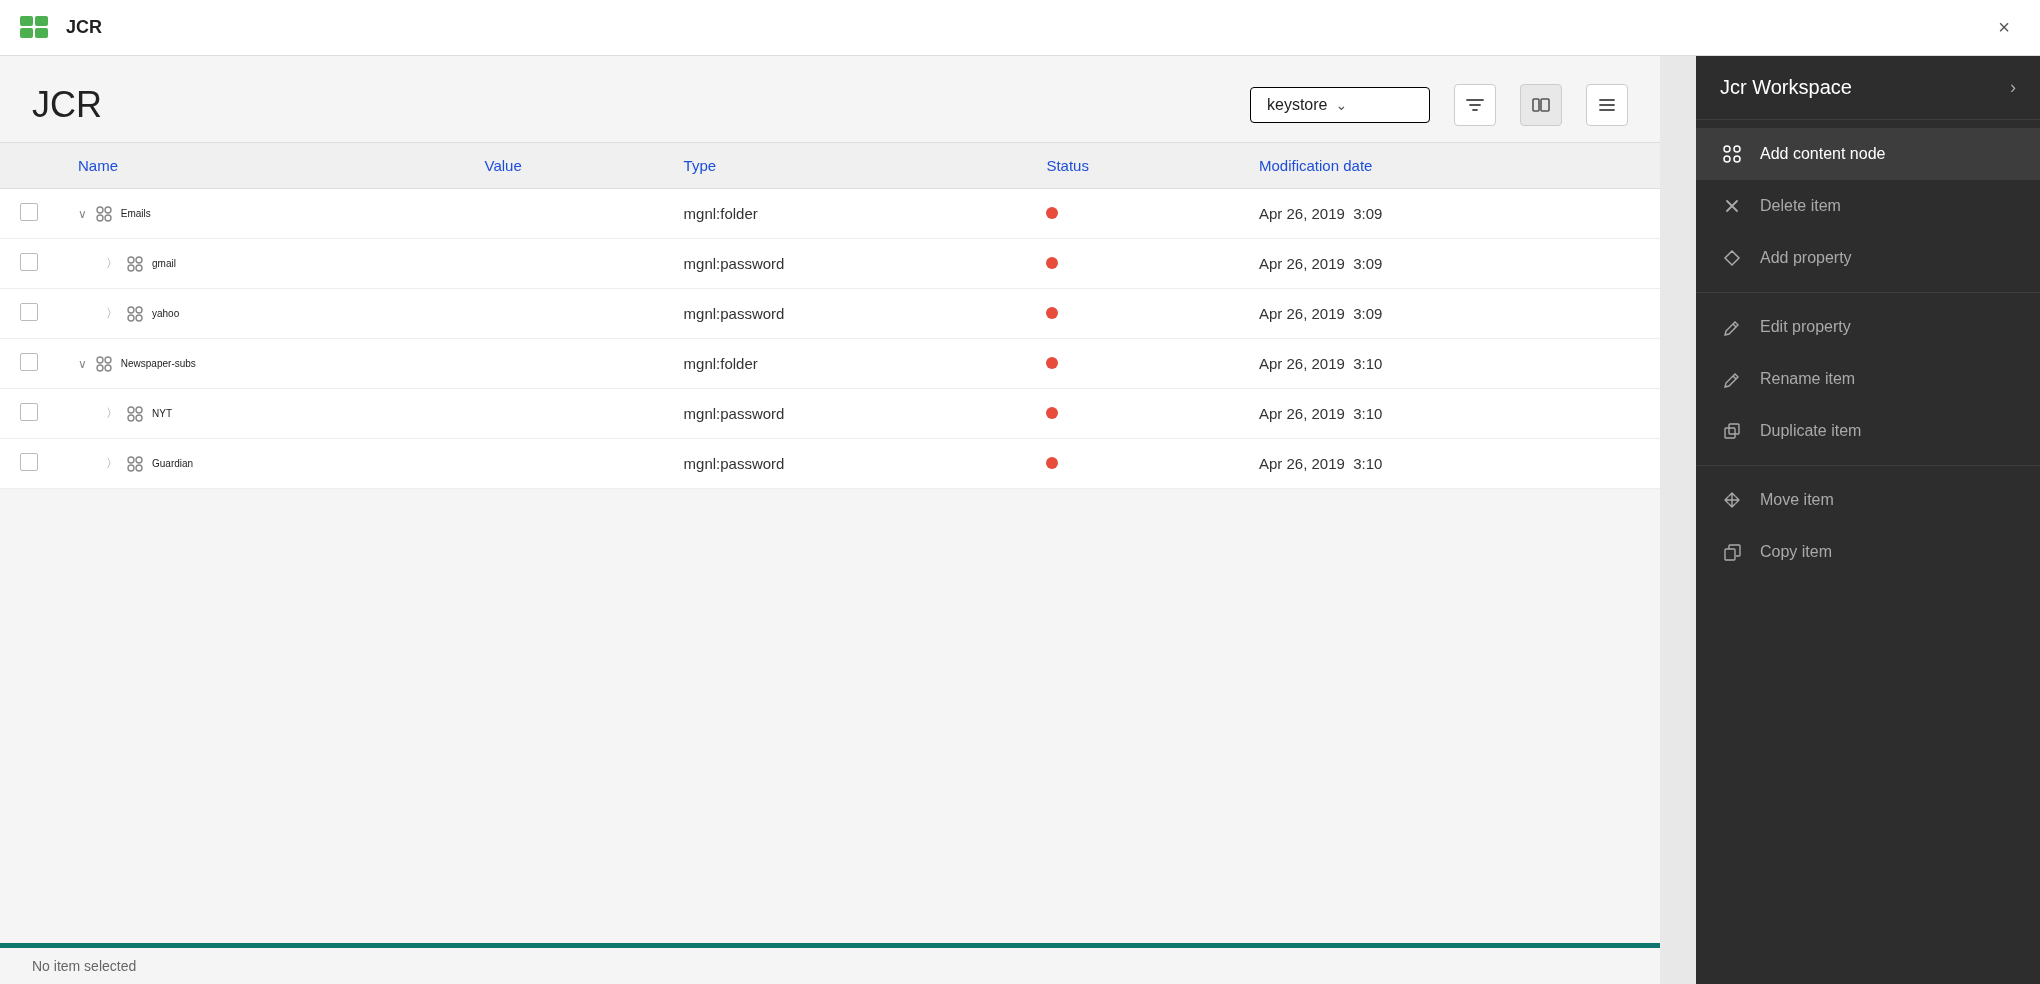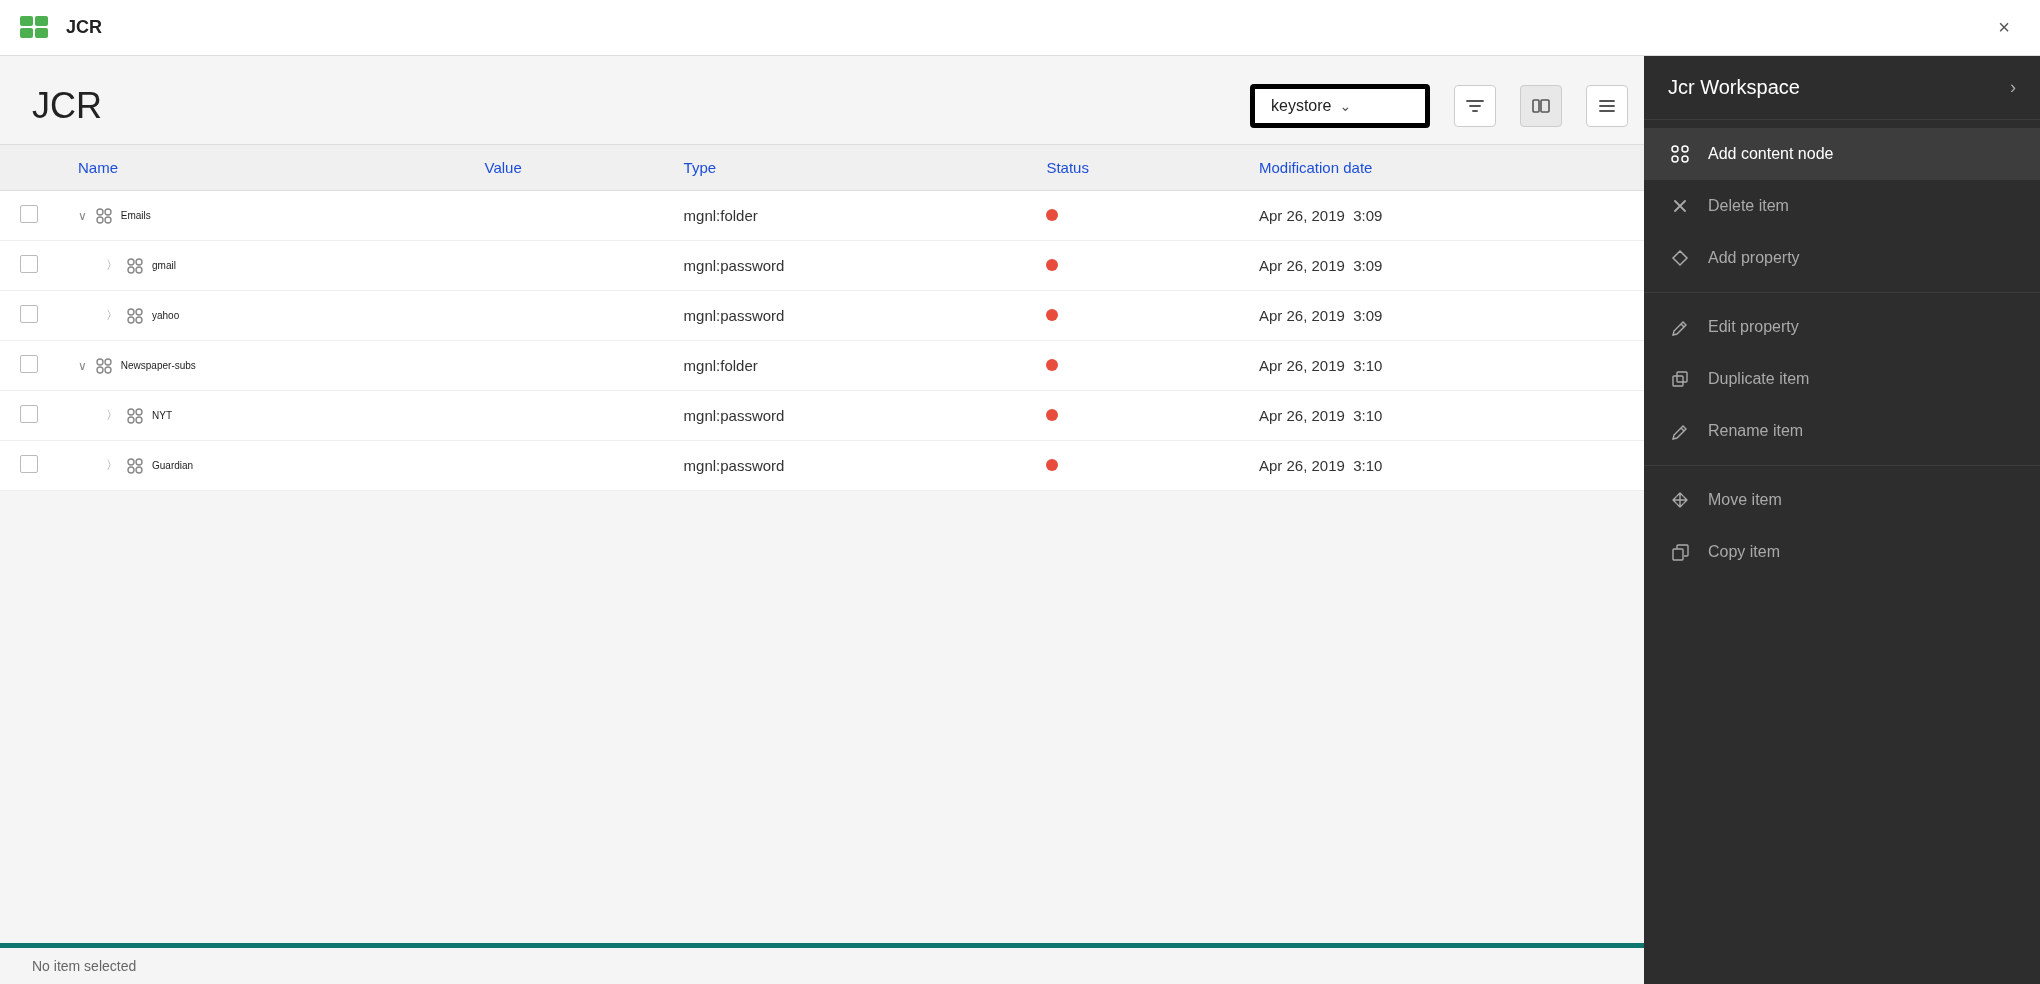--- a/index.html
+++ b/index.html
@@ -32,21 +32,21 @@
     
     .jcr-header {
       padding: 28px 32px 16px 32px;
       display: flex; align-items: center; gap: 24px;
       border-bottom: 1px solid #ddd; background: #f5f5f5;
     }
     .jcr-title { font-size: 36px; font-weight: 300; color: #222; }
     .header-spacer { flex: 1; }
     .workspace-select {
       display: flex; align-items: center; gap: 8px;
-      border: 5px solid #000000; border-radius: 4px;
+      border: 1px solid #000000; border-radius: 4px;
       padding: 8px 16px; background: #fff; cursor: pointer;
       font-size: 16px; color: #222; min-width: 180px;
     }
     .workspace-select .chevron { font-size: 14px; color: #555; }
     .toolbar-btn {
       width: 42px; height: 42px; border: 1px solid #ccc; border-radius: 4px;
       background: #fff; cursor: pointer; display: flex; align-items: center;
       justify-content: center; font-size: 18px; color: #555;
     }
     .toolbar-btn.active { background: #e8e8e8; }
@@ -68,21 +68,21 @@
     .name-cell { display: flex; align-items: center; gap: 8px; }
 
     
     .status-bar {
       padding: 10px 32px; background: #f5f5f5; border-top: 5px solid #0f766e;
       font-size: 14px; color: #666;
     }
 
     
     .right-panel {
-      position: absolute; top: 56px; right: 0; width: 396px; bottom: 0;
+      position: absolute; top: 56px; right: 0; width: 344px; bottom: 0;
       background: #2d2d2d; display: flex; flex-direction: column;
     }
     .panel-header {
       display: flex; align-items: center; justify-content: space-between;
       padding: 20px 24px; border-bottom: 1px solid #3d3d3d;
     }
     .panel-title { font-size: 20px; font-weight: 500; color: #fff; }
     .panel-chevron { font-size: 18px; color: #aaa; cursor: pointer; }
 
     .menu-items { flex: 1; overflow-y: auto; padding: 8px 0; }
@@ -345,35 +345,35 @@
           <svg width="20" height="20" viewBox="0 0 20 20" fill="none">
             <path d="M4 14 L13 5 L16 8 L7 17 L3 18 Z" stroke="currentColor" stroke-width="1.4" fill="none"></path>
             <path d="M11 7 L14 10" stroke="currentColor" stroke-width="1.4"></path>
           </svg>
         </span>
       <span class="menu-item-label">Edit property</span>
     </div>
       <div class="menu-item">
       <span class="menu-item-icon">
           <svg width="20" height="20" viewBox="0 0 20 20" fill="none">
+            <path d="M4 14 L13 5 L16 8 L7 17 L3 18 Z" stroke="currentColor" stroke-width="1.4" fill="none"></path>
+            <path d="M11 7 L14 10" stroke="currentColor" stroke-width="1.4"></path>
+          </svg>
+        </span>
+      <span class="menu-item-label">Rename item</span>
+    </div>
+      <div class="menu-item">
+      <span class="menu-item-icon">
+          <svg width="20" height="20" viewBox="0 0 20 20" fill="none">
             <rect x="3" y="7" width="10" height="10" rx="1" stroke="currentColor" stroke-width="1.4" fill="none"></rect>
             <rect x="7" y="3" width="10" height="10" rx="1" stroke="currentColor" stroke-width="1.4" fill="none" stroke-dasharray="2,0"></rect>
           </svg>
         </span>
       <span class="menu-item-label">Duplicate item</span>
     </div>
-      <div class="menu-item">
-      <span class="menu-item-icon">
-          <svg width="20" height="20" viewBox="0 0 20 20" fill="none">
-            <path d="M4 14 L13 5 L16 8 L7 17 L3 18 Z" stroke="currentColor" stroke-width="1.4" fill="none"></path>
-            <path d="M11 7 L14 10" stroke="currentColor" stroke-width="1.4"></path>
-          </svg>
-        </span>
-      <span class="menu-item-label">Rename item</span>
-    </div>
       <div class="menu-divider"></div>
       <div class="menu-item">
       <span class="menu-item-icon">
           <svg width="20" height="20" viewBox="0 0 20 20" fill="none">
             <path d="M10 3 L10 17 M3 10 L17 10 M10 3 L7 6 M10 3 L13 6 M10 17 L7 14 M10 17 L13 14 M3 10 L6 7 M3 10 L6 13 M17 10 L14 7 M17 10 L14 13" stroke="currentColor" stroke-width="1.4" stroke-linecap="round"></path>
           </svg>
         </span>
       <span class="menu-item-label">Move item</span>
     </div>
       <div class="menu-item">

